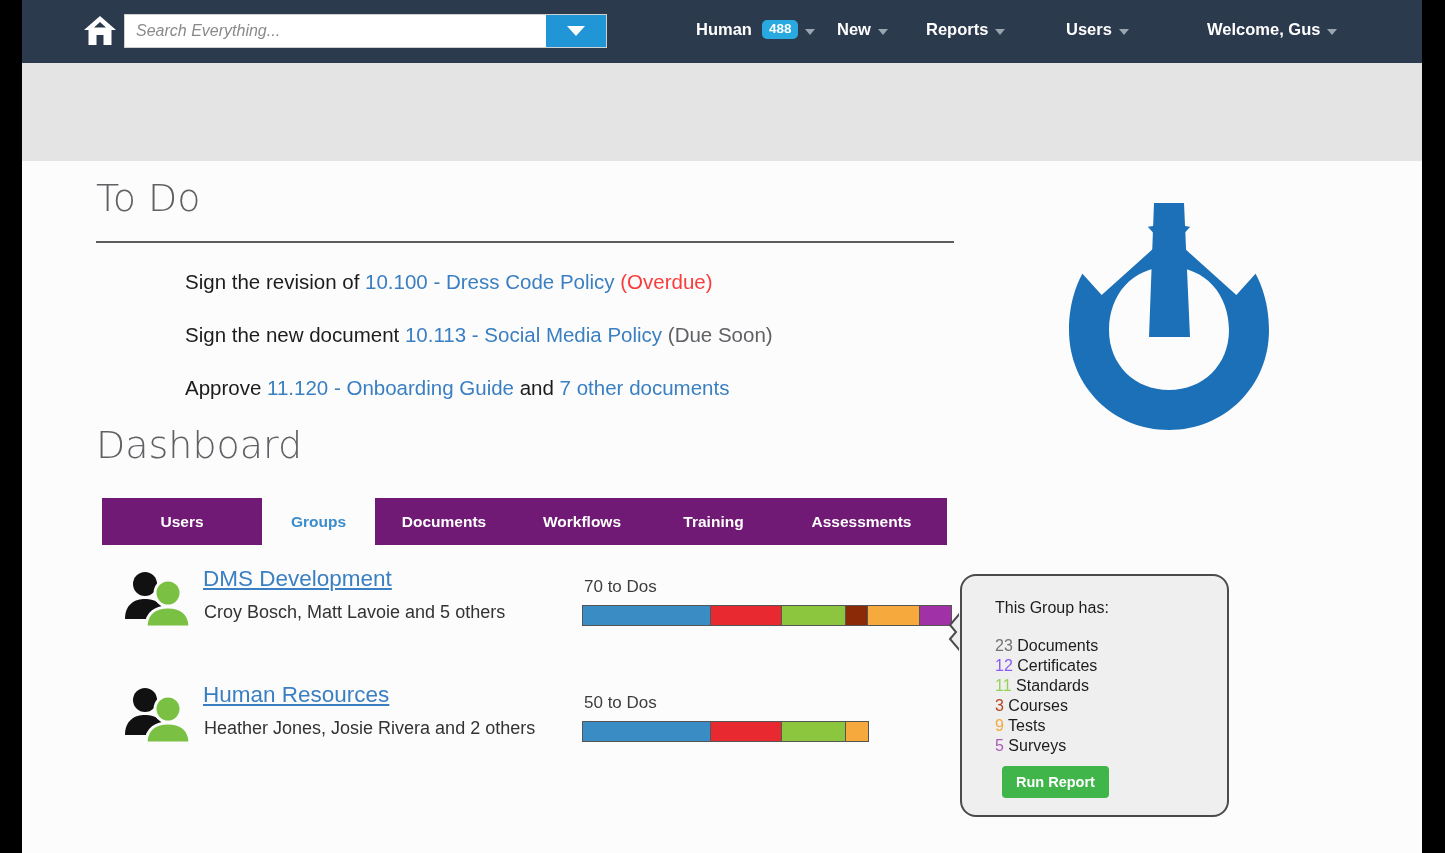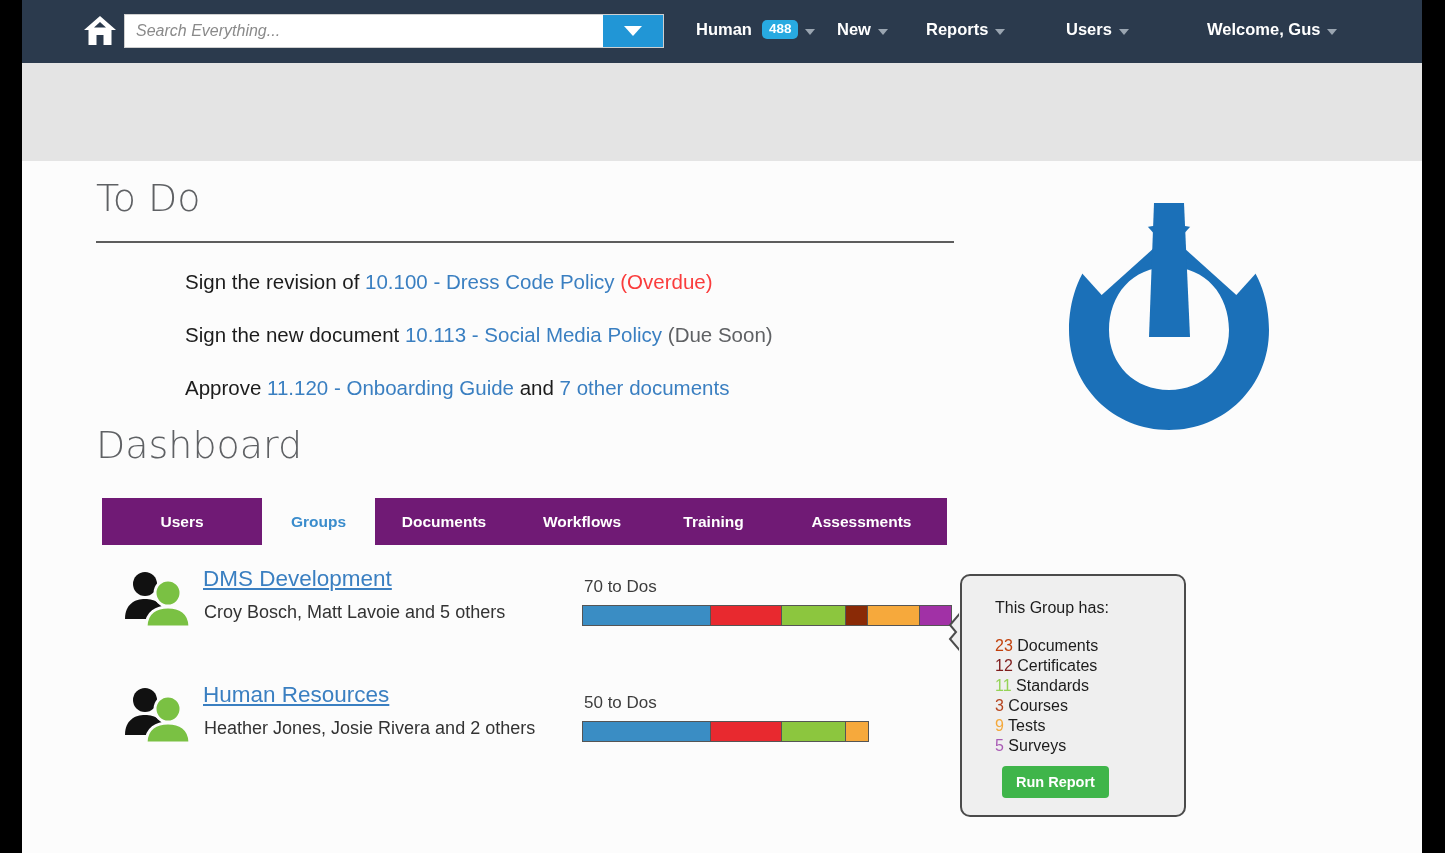--- a/index.html
+++ b/index.html
@@ -44,21 +44,21 @@
   }
   .home-icon {
     position: absolute;
     left: 60px; top: 14px;
     width: 36px; height: 34px;
     cursor: pointer;
   }
   .searchbox {
     position: absolute;
     left: 102px; top: 14px;
-    width: 540px; height: 34px;
+    width: 483px; height: 34px;
     background: #ffffff;
     border: 1px solid #cfcfcf;
     box-sizing: border-box;
     display: flex;
     align-items: stretch;
   }
   .searchbox input {
     flex: 1 1 auto;
     border: 0;
     outline: none;
@@ -273,24 +273,24 @@
     height: 100%;
     border-right: 1px solid #555555;
     box-sizing: border-box;
   }
   .progress-bar .seg:last-child { border-right: 0; }
 
   
   #info-panel {
     position: absolute;
     left: 938px; top: 413px;
-    width: 226px; height: 243px;
+    width: 269px; height: 243px;
     background: #efefef;
     border: 2px solid #4b4b4b;
-    border-radius: 10px;
+    border-radius: 16px;
     box-sizing: border-box;
   }
   #info-pointer-outer {
     position: absolute;
     left: 926px; top: 450px;
     width: 14px; height: 42px;
   }
   #info-title {
     position: absolute;
     left: 33px; top: 23px;
@@ -453,25 +453,25 @@
 
     <svg id="info-pointer-outer" viewBox="0 0 14 42">
       <path d="M14 0 L2 14 L8 21 L2 28 L14 42 Z" fill="#efefef" stroke="#4b4b4b" stroke-width="2"></path>
       <rect x="11" y="1" width="5" height="40" fill="#efefef"></rect>
     </svg>
 
     <div id="info-panel">
       <div id="info-title">This Group has:</div>
       <div id="info-list">
         <div class="info-item">
-          <span class="info-count" style="color:#c2410c">23</span>
+          <span class="info-count" style="color:#737373">23</span>
           <span>Documents</span>
         </div>
         <div class="info-item">
-          <span class="info-count" style="color:#7f1d1d">12</span>
+          <span class="info-count" style="color:#8b5cf6">12</span>
           <span>Certificates</span>
         </div>
         <div class="info-item">
           <span class="info-count" style="color:#95d356">11</span>
           <span>Standards</span>
         </div>
         <div class="info-item">
           <span class="info-count" style="color:#b5441e">3</span>
           <span>Courses</span>
         </div>

